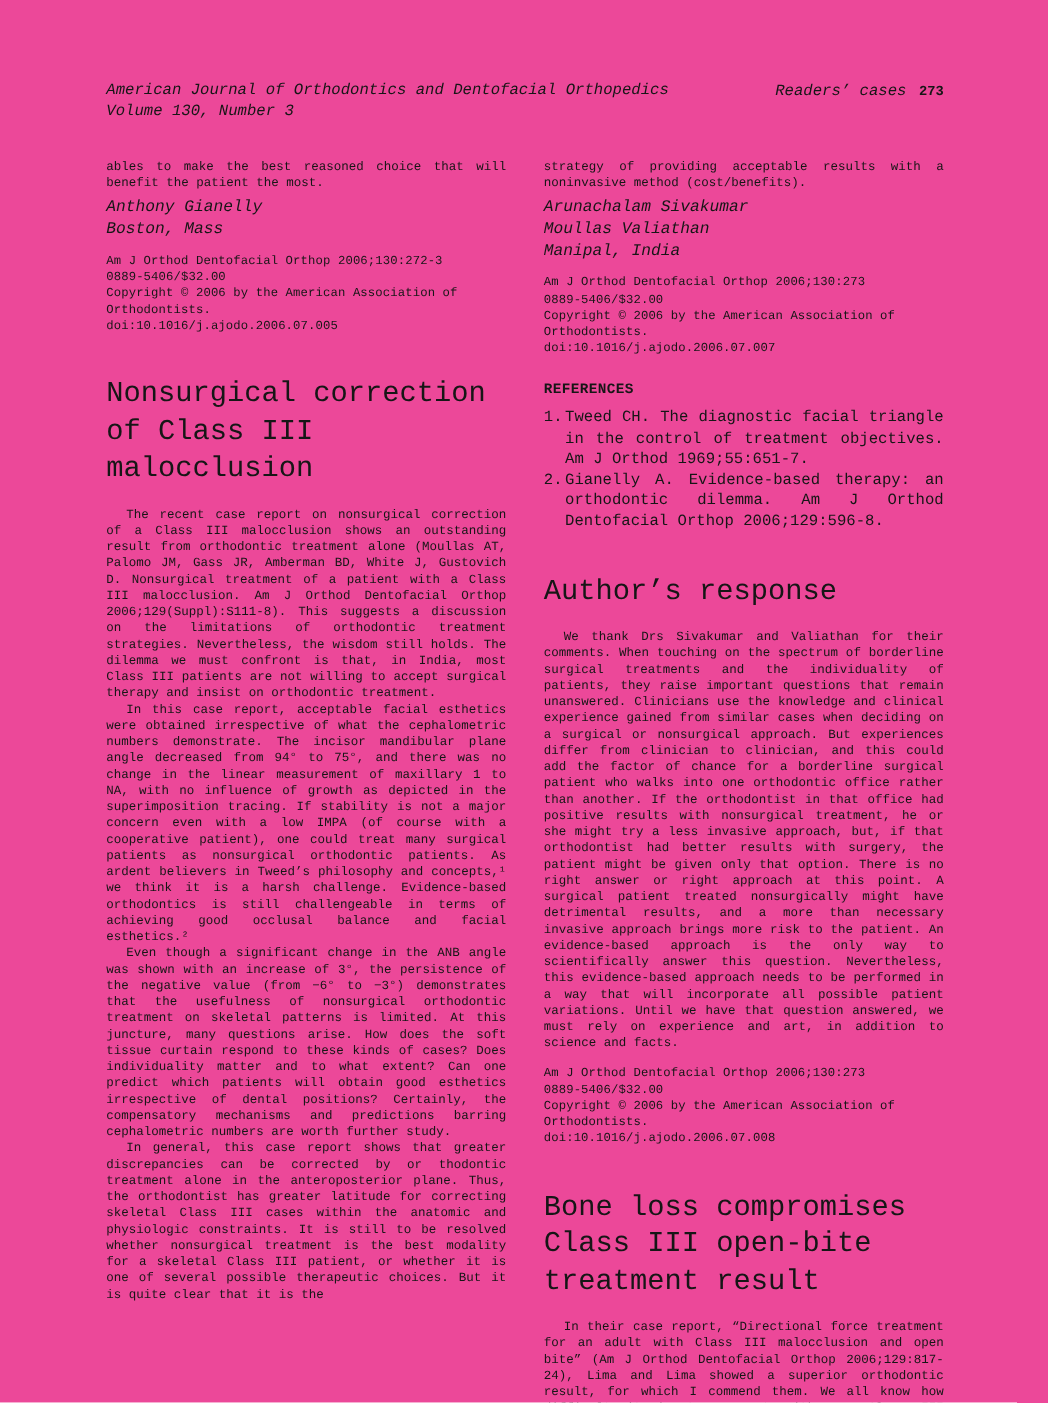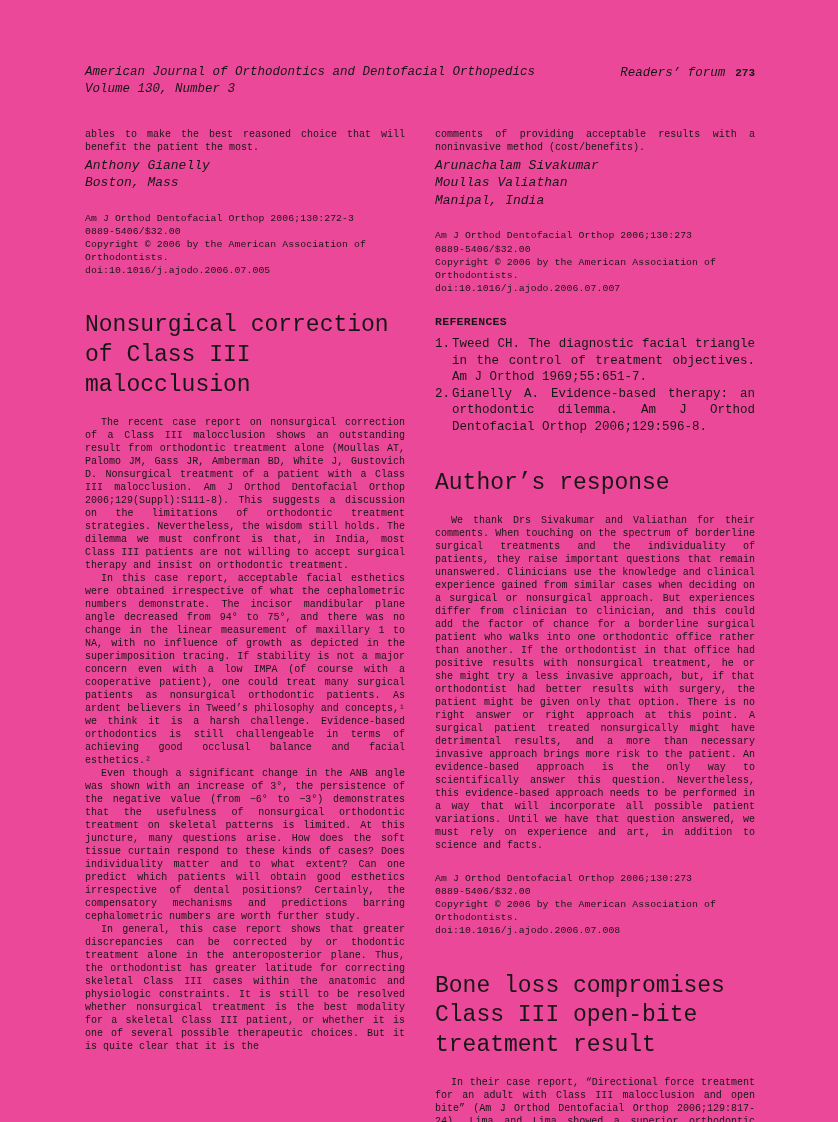--- a/index.html
+++ b/index.html
@@ -41,21 +41,21 @@
   .no-indent { text-indent: 0; }
   .signature {
     font-style: italic;
     font-size: 13px;
     line-height: 1.35;
     margin: 3px 10px 7px 0;
   }
   .citation {
     font-size: 9.8px;
     line-height: 1.34;
-    margin-top: 20px;
+    margin-top: 10px;
     letter-spacing: 0.1px;
   }
   .article-title {
     font-size: 23px;
     font-weight: 400;
     line-height: 1.3;
     margin: 34px 0 15px 0;
     text-indent: 0;
   }
   .refs-heading {
@@ -77,21 +77,21 @@
 <body>
 
 <div class="page">
 
   <header class="page-header">
     <div class="header-left">
       <div>American Journal of Orthodontics and Dentofacial Orthopedics</div>
       <div>Volume 130, Number 3</div>
     </div>
     <div class="header-right">
-      <span>Readers’ forum</span><span class="page-number">273</span>
+      <span>Readers’ cases</span><span class="page-number">273</span>
     </div>
   </header>
 
   <div class="columns">
 
     <div class="column">
       <p class="body-text no-indent">ables to make the best reasoned choice that will benefit the patient the most.</p>
       <div class="signature">
         <div>Anthony Gianelly</div>
         <div>Boston, Mass</div>
@@ -104,21 +104,21 @@
       </div>
 
       <h2 class="article-title">Nonsurgical correction of Class III malocclusion</h2>
       <p class="body-text">The recent case report on nonsurgical correction of a Class III malocclusion shows an outstanding result from orthodontic treatment alone (Moullas AT, Palomo JM, Gass JR, Amberman BD, White J, Gustovich D. Nonsurgical treatment of a patient with a Class III malocclusion. Am J Orthod Dentofacial Orthop 2006;129(Suppl):S111-8). This suggests a discussion on the limitations of orthodontic treatment strategies. Nevertheless, the wisdom still holds. The dilemma we must confront is that, in India, most Class III patients are not willing to accept surgical therapy and insist on orthodontic treatment.</p>
       <p class="body-text">In this case report, acceptable facial esthetics were obtained irrespective of what the cephalometric numbers demonstrate. The incisor mandibular plane angle decreased from 94° to 75°, and there was no change in the linear measurement of maxillary 1 to NA, with no influence of growth as depicted in the superimposition tracing. If stability is not a major concern even with a low IMPA (of course with a cooperative patient), one could treat many surgical patients as nonsurgical orthodontic patients. As ardent believers in Tweed’s philosophy and concepts,¹ we think it is a harsh challenge. Evidence-based orthodontics is still challengeable in terms of achieving good occlusal balance and facial esthetics.²</p>
       <p class="body-text">Even though a significant change in the ANB angle was shown with an increase of 3°, the persistence of the negative value (from −6° to −3°) demonstrates that the usefulness of nonsurgical orthodontic treatment on skeletal patterns is limited. At this juncture, many questions arise. How does the soft tissue curtain respond to these kinds of cases? Does individuality matter and to what extent? Can one predict which patients will obtain good esthetics irrespective of dental positions? Certainly, the compensatory mechanisms and predictions barring cephalometric numbers are worth further study.</p>
       <p class="body-text">In general, this case report shows that greater discrepancies can be corrected by or thodontic treatment alone in the anteroposterior plane. Thus, the orthodontist has greater latitude for correcting skeletal Class III cases within the anatomic and physiologic constraints. It is still to be resolved whether nonsurgical treatment is the best modality for a skeletal Class III patient, or whether it is one of several possible therapeutic choices. But it is quite clear that it is the</p>
     </div>
 
     <div class="column">
-      <p class="body-text no-indent">comments of providing acceptable results with a noninvasive method (cost/benefits).</p>
+      <p class="body-text no-indent">strategy of providing acceptable results with a noninvasive method (cost/benefits).</p>
       <div class="signature">
         <div>Arunachalam Sivakumar</div>
         <div>Moullas Valiathan</div>
         <div>Manipal, India</div>
       </div>
       <div class="citation">
         <div>Am J Orthod Dentofacial Orthop 2006;130:273</div>
         <div>0889-5406/$32.00</div>
         <div>Copyright © 2006 by the American Association of Orthodontists.</div>
         <div>doi:10.1016/j.ajodo.2006.07.007</div>

